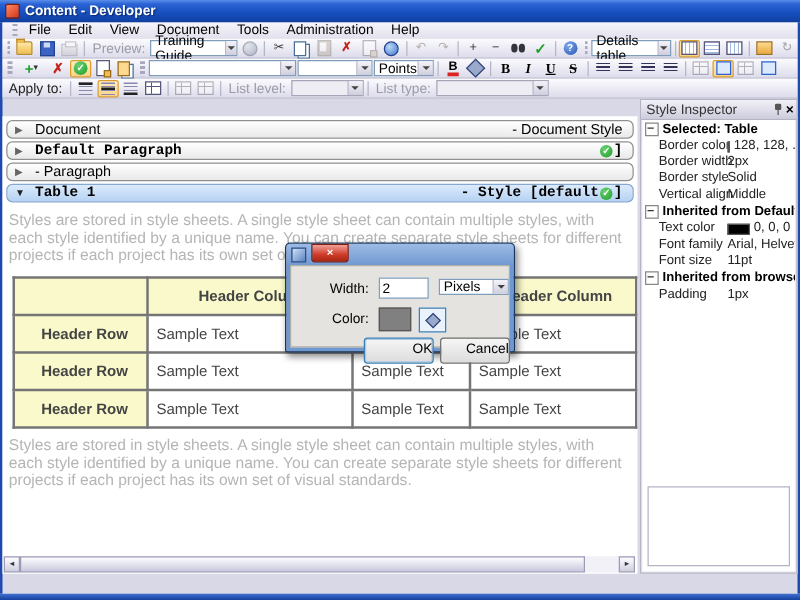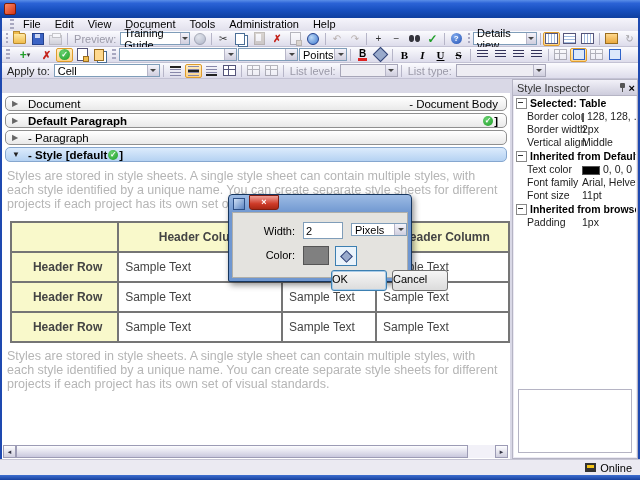--- a/index.html
+++ b/index.html
@@ -118,21 +118,21 @@
   .i-docb{width:8px;height:10px;background:#fff;border:1px solid #4a6e96;box-shadow:inset 0 2px 0 #9fc0e8;}
 
   
   .doc{left:2px;top:93px;width:508px;height:366px;background:#fff;overflow:hidden;}
   .stylerow{height:15px;margin:0 3px 2px 3px;border:1px solid #8f8f8f;border-radius:5px;
     background:linear-gradient(180deg,#fff,#e9e9e9);display:flex;align-items:center;
     padding:0 8px 0 6px;box-sizing:border-box;font-size:11.5px;}
   .stylerow .arr{width:16px;color:#666;font-size:8px;}
   .stylerow .nm{flex:1;}
   .stylerow.sel{background:linear-gradient(180deg,#dcebfc,#b5d2f2);border-color:#86a7cf;}
-  .stylerow.b .nm,.stylerow.b .tp{font-weight:bold;}
+  .stylerow.b .nm,.stylerow.b .tp{font-weight:bold;font-family:Liberation Mono, monospace;}
   .first{margin-top:3px;}
   .badge{display:inline-block;width:10px;height:10px;border-radius:50%;vertical-align:-1px;
     background:radial-gradient(circle at 35% 30%,#66d06e,#1f9e28);color:#fff;font-size:8px;
     line-height:10px;text-align:center;font-weight:bold;margin:0 1px;}
   .graypar{margin:7px 5px 0 5px;font-size:12.5px;line-height:14px;color:#b5b5b5;}
   table.doctbl{border-collapse:collapse;margin:10px 0 0 8px;}
   table.doctbl td{border:2px solid #757575;font-size:12px;padding:0 0 0 6px;color:#444;}
   td.hdr{background:#f9f9cb;font-weight:bold;text-align:center;color:#000;padding:0 2px;}
   .caption{margin:2px 0 0 9px;font-size:12px;font-weight:bold;color:#111;}
 
@@ -178,32 +178,33 @@
   .dlgico{width:10px;height:10px;background:linear-gradient(135deg,#cfe0f5,#5b84c2);border:1px solid #2c4f86;}
   .dlgclose{width:28px;height:13px;border-radius:0 0 3px 3px;border:1px solid #7e1d12;
     background:linear-gradient(180deg,#f0a098,#ce3a28 60%,#a92714);color:#fff;font-weight:bold;
     font-size:9px;line-height:12px;text-align:center;margin-top:-3px;}
   .dlgbody{position:absolute;left:3px;right:3px;top:17px;bottom:3px;background:#e4e3df;
     border:1px solid #b0afa9;}
   .dl{position:absolute;font-size:11px;}
   .dinput{position:absolute;border:1px solid #7f9db9;background:#fff;font:11px "Liberation Sans",sans-serif;
     padding:0 2px;box-sizing:border-box;}
   .dbtn{position:absolute;height:19px;border:1px solid #707070;border-radius:3px;
-    background:linear-gradient(180deg,#f6f6f6,#dcdcdc);font-size:11px;text-align:left;line-height:17px;margin-left:40px;}
+    background:linear-gradient(180deg,#f6f6f6,#dcdcdc);font-size:11px;text-align:right;line-height:17px;}
   .dbtn.def{border:1px solid #3c7fb1;box-shadow:0 0 0 1px #a8cbe8 inset;}
   .swbtn{position:absolute;width:20px;height:18px;border:1px solid #3c7fb1;background:#eaf3fb;
     display:flex;align-items:center;justify-content:center;}
 </style>
 </head>
 <body>
 
 <div class="w">
 
   <div class="abs titlebar">
     <span class="appico"></span>
+    <span class="titletxt">Content - Developer</span>
   </div>
   <div class="abs edgeL"></div>
   <div class="abs edgeR"></div>
 
   <div class="abs menubar">
     <span class="grip"></span>
     <span class="menuitem">File</span>
     <span class="menuitem">Edit</span>
     <span class="menuitem">View</span>
     <span class="menuitem">Document</span>
@@ -270,21 +271,21 @@
       </span>
     <span class="btn">
         <span class="g g-green">✓</span>
       </span>
     <span class="sep"></span>
     <span class="btn">
         <span class="i-helpc">?</span>
       </span>
     <span class="grip"></span>
     <span class="combo" style="width:100px">
-      <span>Details view</span>
+      <span>Details table</span>
       <span class="carrow"></span>
     </span>
     <span class="sep"></span>
     <span class="btn tog">
         <span class="i-vcols"></span>
       </span>
     <span class="btn">
         <span class="i-vrows"></span>
       </span>
     <span class="btn">
@@ -373,24 +374,20 @@
     <span class="btn dis">
         <span class="i-grid"></span>
       </span>
     <span class="btn">
         <span class="i-cellbox"></span>
       </span>
   </div>
 
   <div class="abs tb tb3">
     <span class="lbl">Apply to:</span>
-    <span class="combo" style="width:106px">
-      <span>Cell</span>
-      <span class="carrow"></span>
-    </span>
     <span class="sep"></span>
     <span class="btn">
         <span class="i-valign vt"></span>
       </span>
     <span class="btn tog">
         <span class="i-valign vm"></span>
       </span>
     <span class="btn">
         <span class="i-valign vb"></span>
       </span>
@@ -434,34 +431,35 @@
       <span>MyStyles</span>
       <span class="tabclose">×</span>
     </span>
   </div>
 
   <div class="abs doc">
 
     <div class="stylerow first">
       <span class="arr">▶</span>
       <span class="nm">Document</span>
-      <span class="tp">- Document Body</span>
+      <span class="tp">- Document Style</span>
     </div>
     <div class="stylerow b">
       <span class="arr">▶</span>
       <span class="nm">Default Paragraph</span>
       <span class="badge">✓</span>
       <span class="tp">]</span>
     </div>
     <div class="stylerow">
       <span class="arr">▶</span>
       <span class="tp">- Paragraph</span>
     </div>
     <div class="stylerow b sel">
       <span class="arr" style="color:#222">▼</span>
+      <span class="nm">Table 1</span>
       <span class="tp">- Style [default</span>
       <span class="badge">✓</span>
       <span class="tp">]</span>
     </div>
 
     <div class="graypar">Styles are stored in style sheets. A single style sheet can contain multiple styles, with each style identified by a unique name. You can create separate style sheets for different projects if each project has its own set of visual standards.</div>
 
     <table class="doctbl">
       <tbody>
           <tr style="height:26px">
@@ -515,20 +513,24 @@
       <div class="prow">
         <span class="pn">Border color</span>
         <span class="i-swatch" style="width: 16px; height: 7px; margin: 3px 3px 0px 0px; background: rgb(128, 128, 128);"></span>
         <span class="pv">128, 128, ...</span>
       </div>
       <div class="prow">
         <span class="pn">Border width</span>
         <span class="pv">2px</span>
       </div>
       <div class="prow">
+        <span class="pn">Border style</span>
+        <span class="pv">Solid</span>
+      </div>
+      <div class="prow">
         <span class="pn">Vertical align</span>
         <span class="pv">Middle</span>
       </div>
       <div class="ghead">
         <span class="gbox"></span>
         <span>Inherited from Default Documen</span>
       </div>
       <div class="prow">
         <span class="pn">Text color</span>
         <span class="i-swatch" style="width: 16px; height: 7px; margin: 3px 3px 0px 0px; background: rgb(0, 0, 0);"></span>
@@ -569,19 +571,15 @@
       <span class="dl" style="right:112px;top:36px">Color:</span>
       <span class="i-swatch" style="position: absolute; left: 70px; top: 33px; width: 24px; height: 17px; background: rgb(128, 128, 128);"></span>
       <span class="swbtn" style="left:102px;top:33px">
           <span class="i-bucket-sq" style="width:7px;height:7px"></span>
         </span>
       <span class="dbtn def" style="left:58px;top:57px;width:54px">OK</span>
       <span class="dbtn" style="left:119px;top:57px;width:54px">Cancel</span>
     </div>
   </div>
 
-  <div class="abs status">
-    <span class="i-online"></span>
-    <span>Online</span>
-  </div>
   <div class="abs bottomstrip"></div>
 
 </div>
 
 </body></html>

